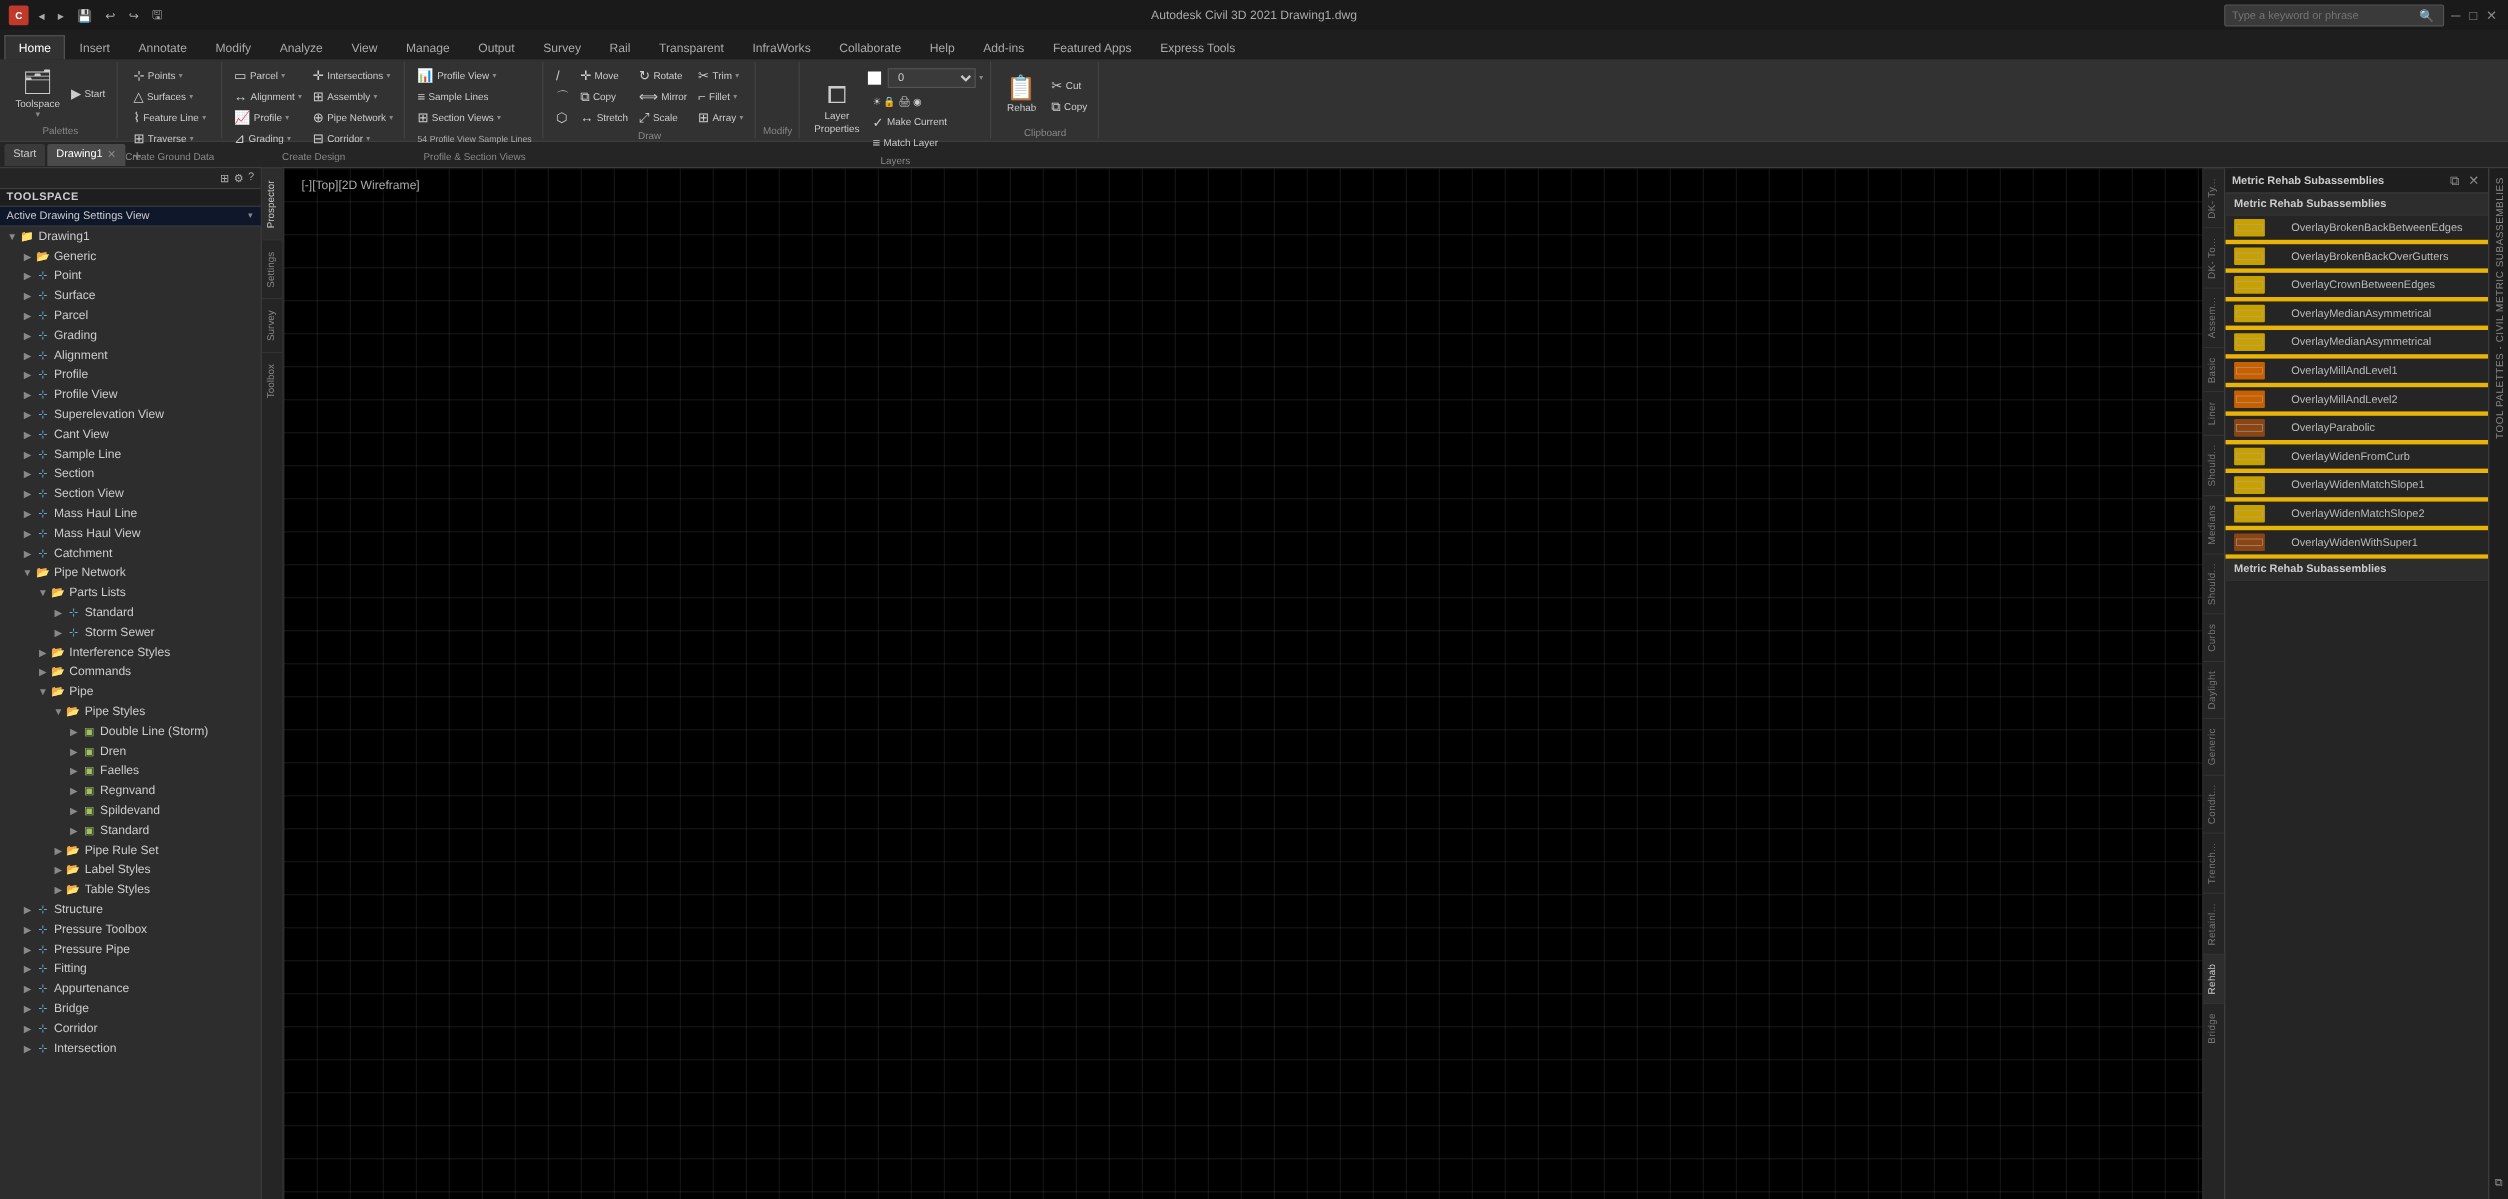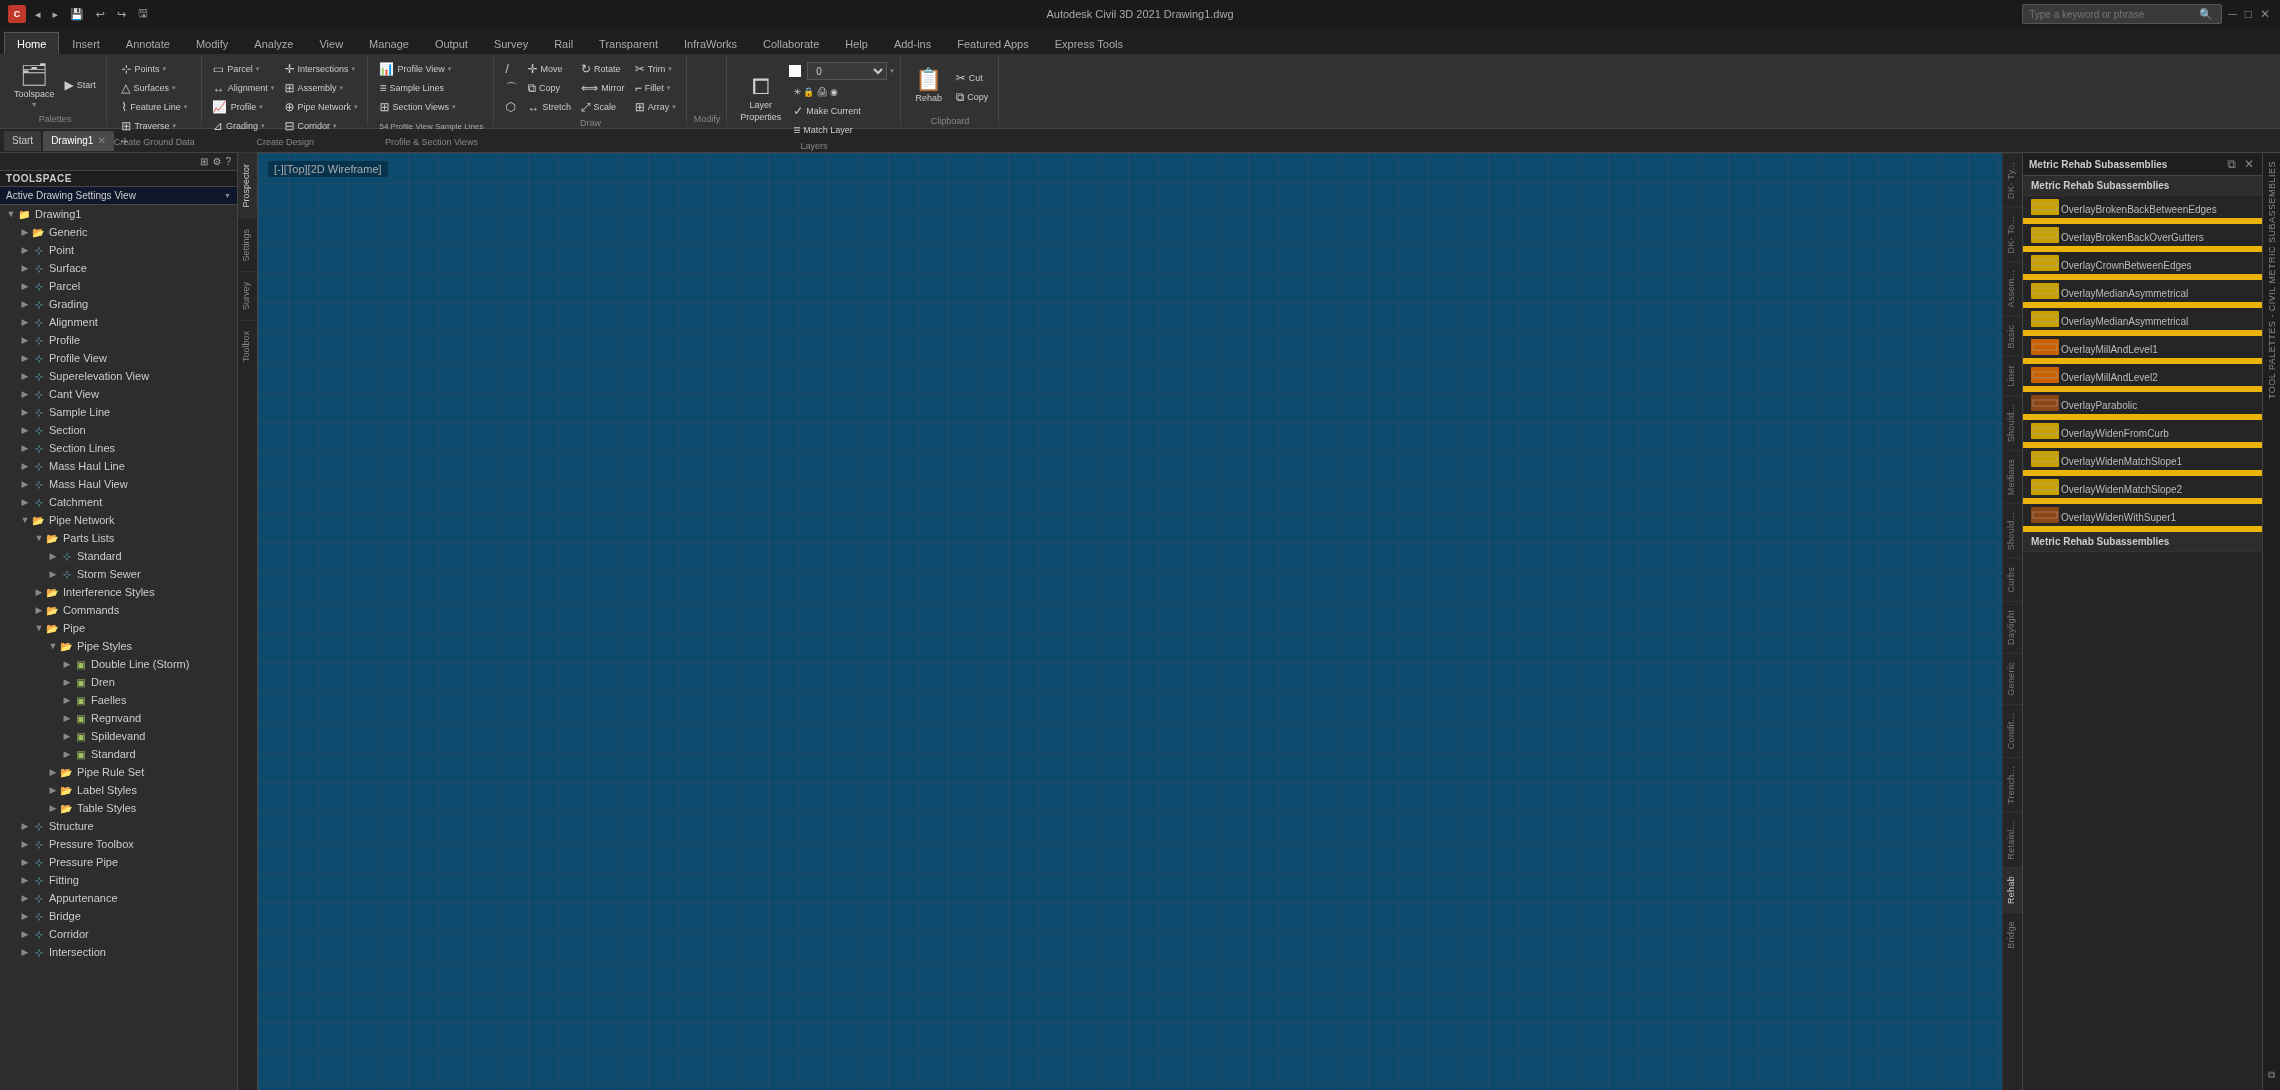--- a/index.html
+++ b/index.html
@@ -344,21 +344,21 @@
       color: #888;
       cursor: pointer;
       border-bottom: 1px solid #333;
       text-align: center;
     }
     .vtab.active { color: #ccc; background: #2d2d2d; }
 
     
     #canvas-area {
       flex: 1;
-      background: #0c4a6e;
+      background: #000000;
       position: relative;
       overflow: hidden;
     }
     #canvas-label {
       position: absolute;
       top: 8px;
       left: 10px;
       font-size: 11px;
       color: #aaa;
       background: rgba(0,0,0,0.3);
@@ -408,25 +408,25 @@
     .subassembly-group-header {
       padding: 4px 8px;
       font-size: 10px;
       color: #ccc;
       background: #2d2d2d;
       border-bottom: 1px solid #333;
       font-weight: bold;
     }
     .subassembly-item {
       display: flex;
-      align-items: flex-end;
+      align-items: center;
       padding: 3px 8px;
-      gap: 2px;
-      cursor: pointer;
-      border-bottom: 6px solid #eab308;
+      gap: 24px;
+      cursor: pointer;
+      border-bottom: 4px solid #eab308;
     }
     .subassembly-icon {
       width: 28px;
       height: 16px;
       background: #888;
       border-radius: 1px;
       display: flex;
       align-items: center;
       justify-content: center;
       font-size: 7px;
@@ -811,21 +811,21 @@
           <div class="tree-item">
             <span class="tree-indent" style="width: 18px; display: inline-block;"></span>
             <span class="tree-expand">▶</span>
             <span class="tree-icon" style="color: rgb(106, 176, 212);">⊹</span>
             <span class="tree-label">Section</span>
           </div>
           <div class="tree-item">
             <span class="tree-indent" style="width: 18px; display: inline-block;"></span>
             <span class="tree-expand">▶</span>
             <span class="tree-icon" style="color: rgb(106, 176, 212);">⊹</span>
-            <span class="tree-label">Section Lines</span>
+            <span class="tree-label">Section View</span>
           </div>
           <div class="tree-item">
             <span class="tree-indent" style="width: 18px; display: inline-block;"></span>
             <span class="tree-expand">▶</span>
             <span class="tree-icon" style="color: rgb(106, 176, 212);">⊹</span>
             <span class="tree-label">Mass Haul Line</span>
           </div>
           <div class="tree-item">
             <span class="tree-indent" style="width: 18px; display: inline-block;"></span>
             <span class="tree-expand">▶</span>

